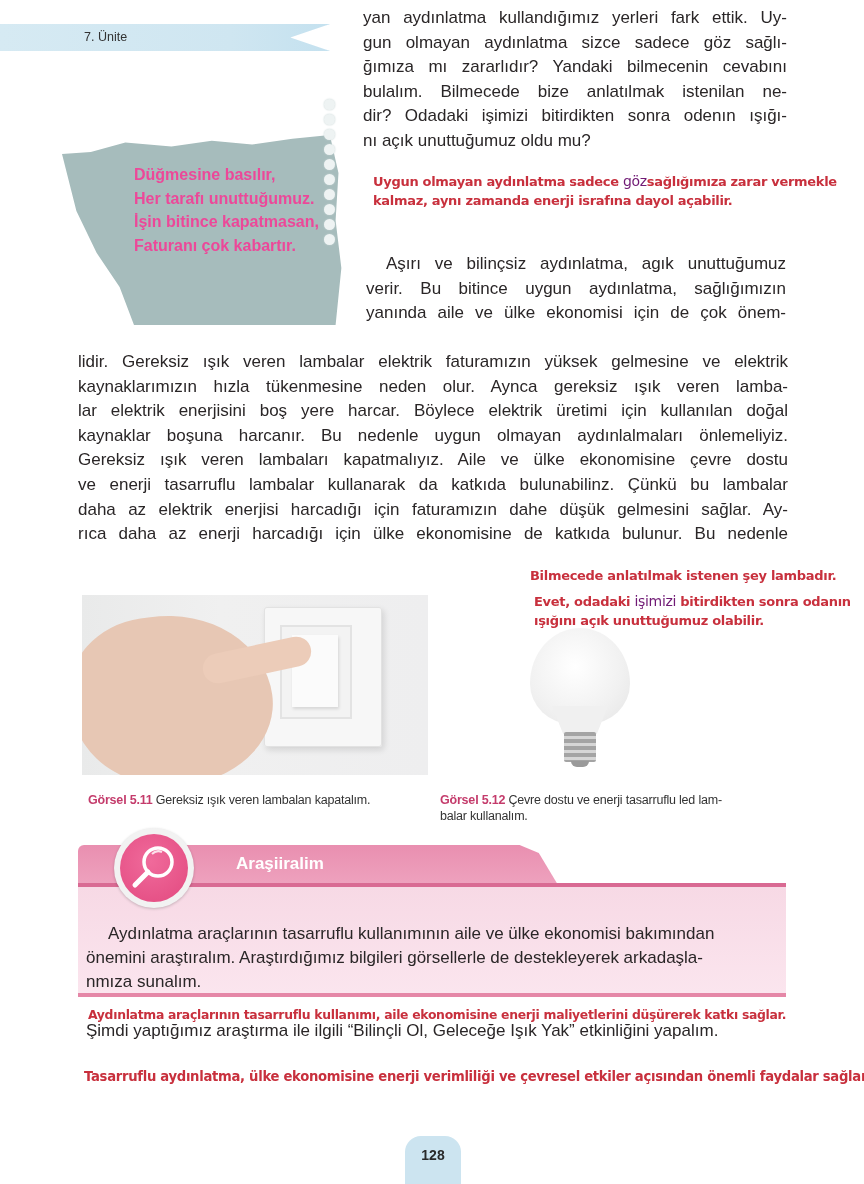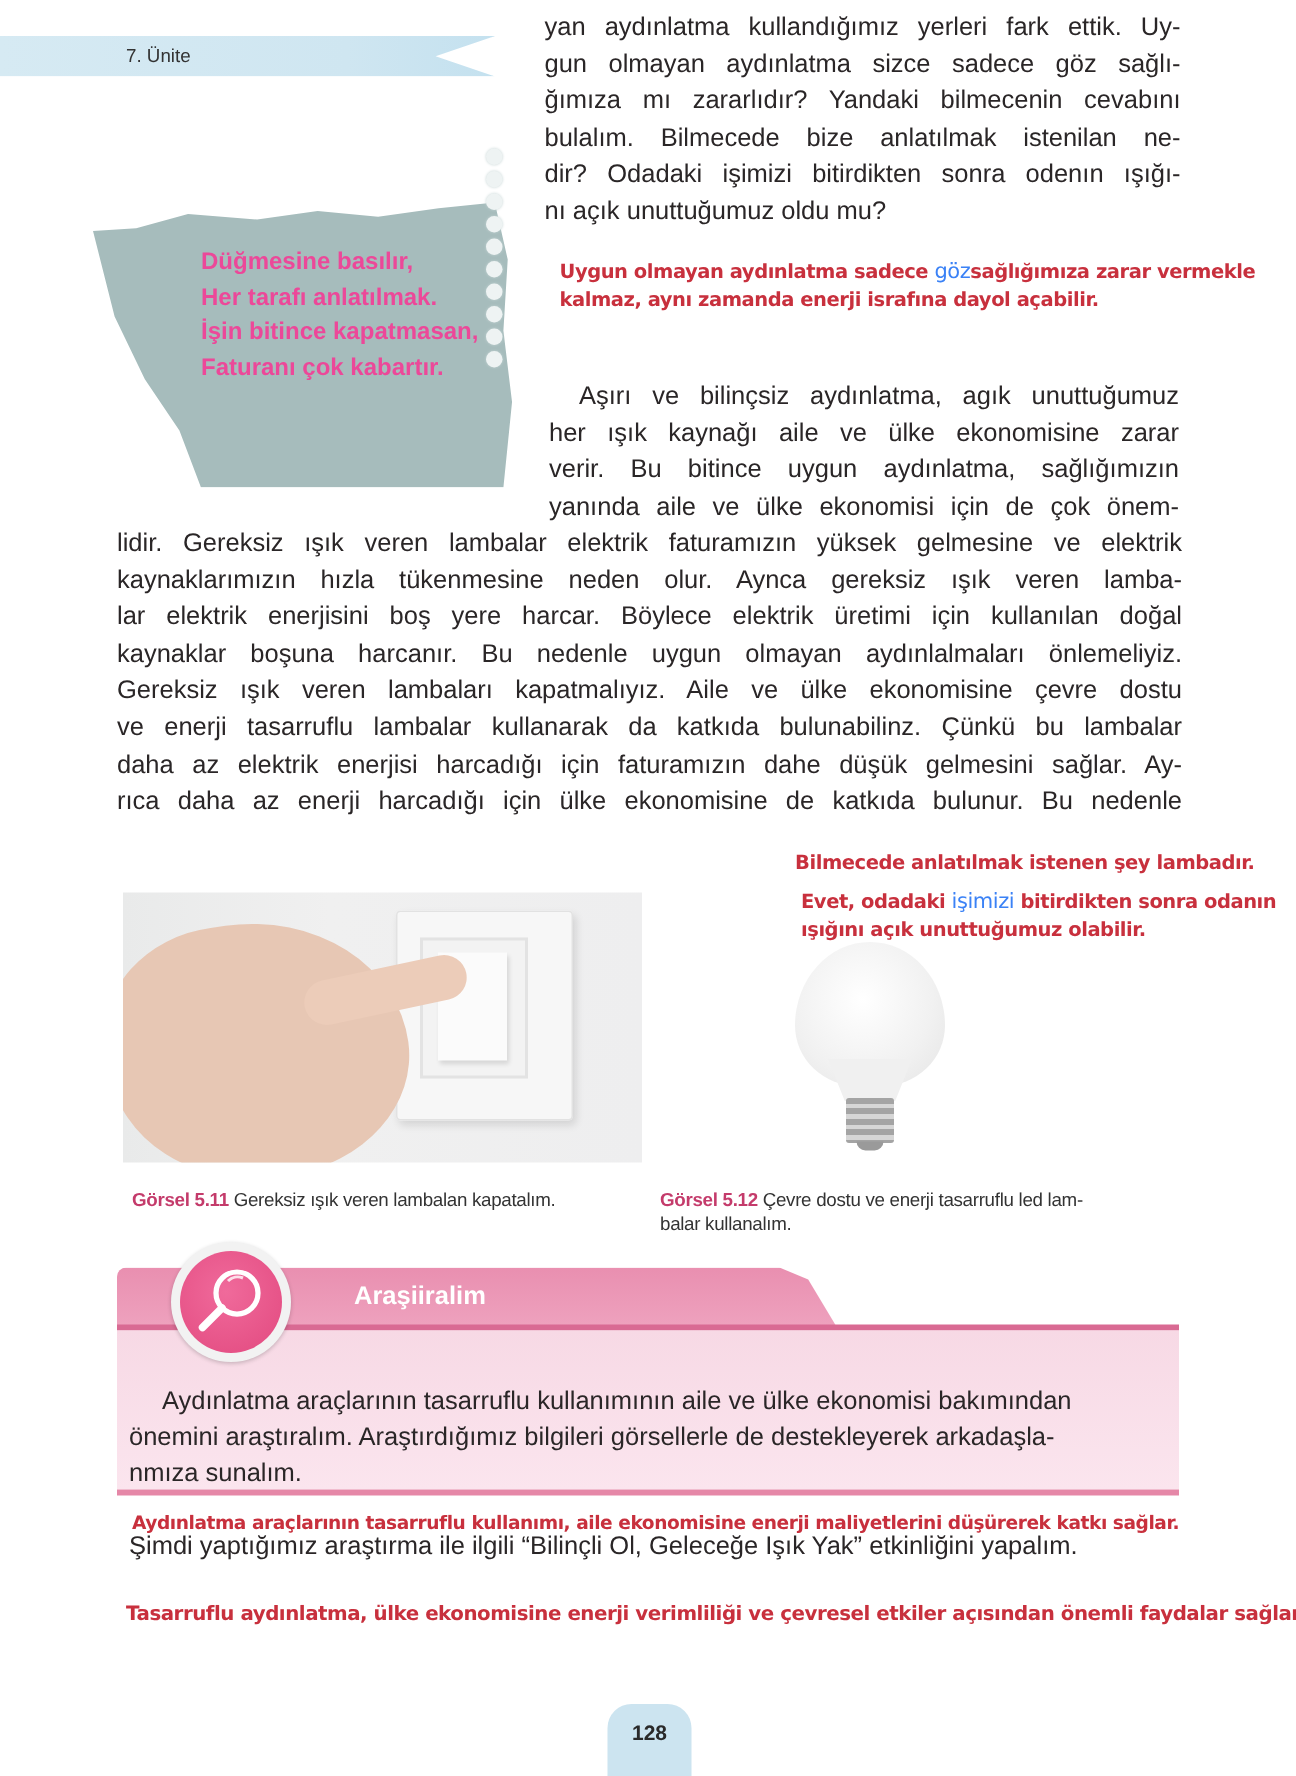--- a/index.html
+++ b/index.html
@@ -55,21 +55,21 @@
   .para .line.last { text-align-last: left; }
 
   .para-top { left: 363px; top: 6px; width: 424px; }
   .para-mid { left: 366px; top: 252px; width: 420px; }
   .para-main { left: 78px; top: 350px; width: 710px; }
 
   .answer {
     color: #c8303d; font-weight: bold; font-size: 13px; line-height: 19px;
     font-family: "DejaVu Sans", sans-serif; letter-spacing: -0.3px;
   }
-  .answer .hand { font-weight: normal; color: #3b82f6; font-size: 14px; margin-top: 48px; }
+  .answer .hand { font-weight: normal; color: #701a75; font-size: 14px; margin-top: 48px; }
 
   
   .photo-switch {
     left: 82px; top: 595px; width: 346px; height: 180px;
     background: linear-gradient(90deg, #e9eaea 0%, #f0f0f0 40%, #eeeeef 100%);
     overflow: hidden;
   }
   .switch-plate {
     position: absolute; left: 182px; top: 12px; width: 118px; height: 140px;
     background: #f7f7f7; border-radius: 3px;
@@ -190,35 +190,34 @@
     <span></span>
     <span></span>
     <span></span>
     <span></span>
     <span></span>
     <span></span>
     <span></span>
 </div>
 <div class="abs riddle-text">
   <div>Düğmesine basılır,</div>
-  <div>Her tarafı anlatılmak.</div>
+  <div>Her tarafı unuttuğumuz.</div>
   <div>İşin bitince kapatmasan,</div>
   <div>Faturanı çok kabartır.</div>
 </div>
 
 <div class="abs answer" style="left:373px; top:172px; width:480px;">
   <div style="white-space:nowrap;">
     <span>Uygun olmayan aydınlatma sadece </span><span class="hand">göz</span><span>sağlığımıza zarar vermekle</span>
   </div>
   <div style="white-space:nowrap;">kalmaz, aynı zamanda enerji israfına dayol açabilir.</div>
 </div>
 
 <div class="abs para para-mid">
   <div class="line" style="padding-left:20px;">Aşırı ve bilinçsiz aydınlatma, agık unuttuğumuz</div>
-  <div class="line">her ışık kaynağı aile ve ülke ekonomisine zarar</div>
   <div class="line">verir. Bu bitince uygun aydınlatma, sağlığımızın</div>
   <div class="line">yanında aile ve ülke ekonomisi için de çok önem-</div>
 </div>
 
 <div class="abs para para-main">
   <div class="line">lidir. Gereksiz ışık veren lambalar elektrik faturamızın yüksek gelmesine ve elektrik</div>
   <div class="line">kaynaklarımızın hızla tükenmesine neden olur. Aynca gereksiz ışık veren lamba-</div>
   <div class="line">lar elektrik enerjisini boş yere harcar. Böylece elektrik üretimi için kullanılan doğal</div>
   <div class="line">kaynaklar boşuna harcanır. Bu nedenle uygun olmayan aydınlalmaları önlemeliyiz.</div>
   <div class="line">Gereksiz ışık veren lambaları kapatmalıyız. Aile ve ülke ekonomisine çevre dostu</div>

